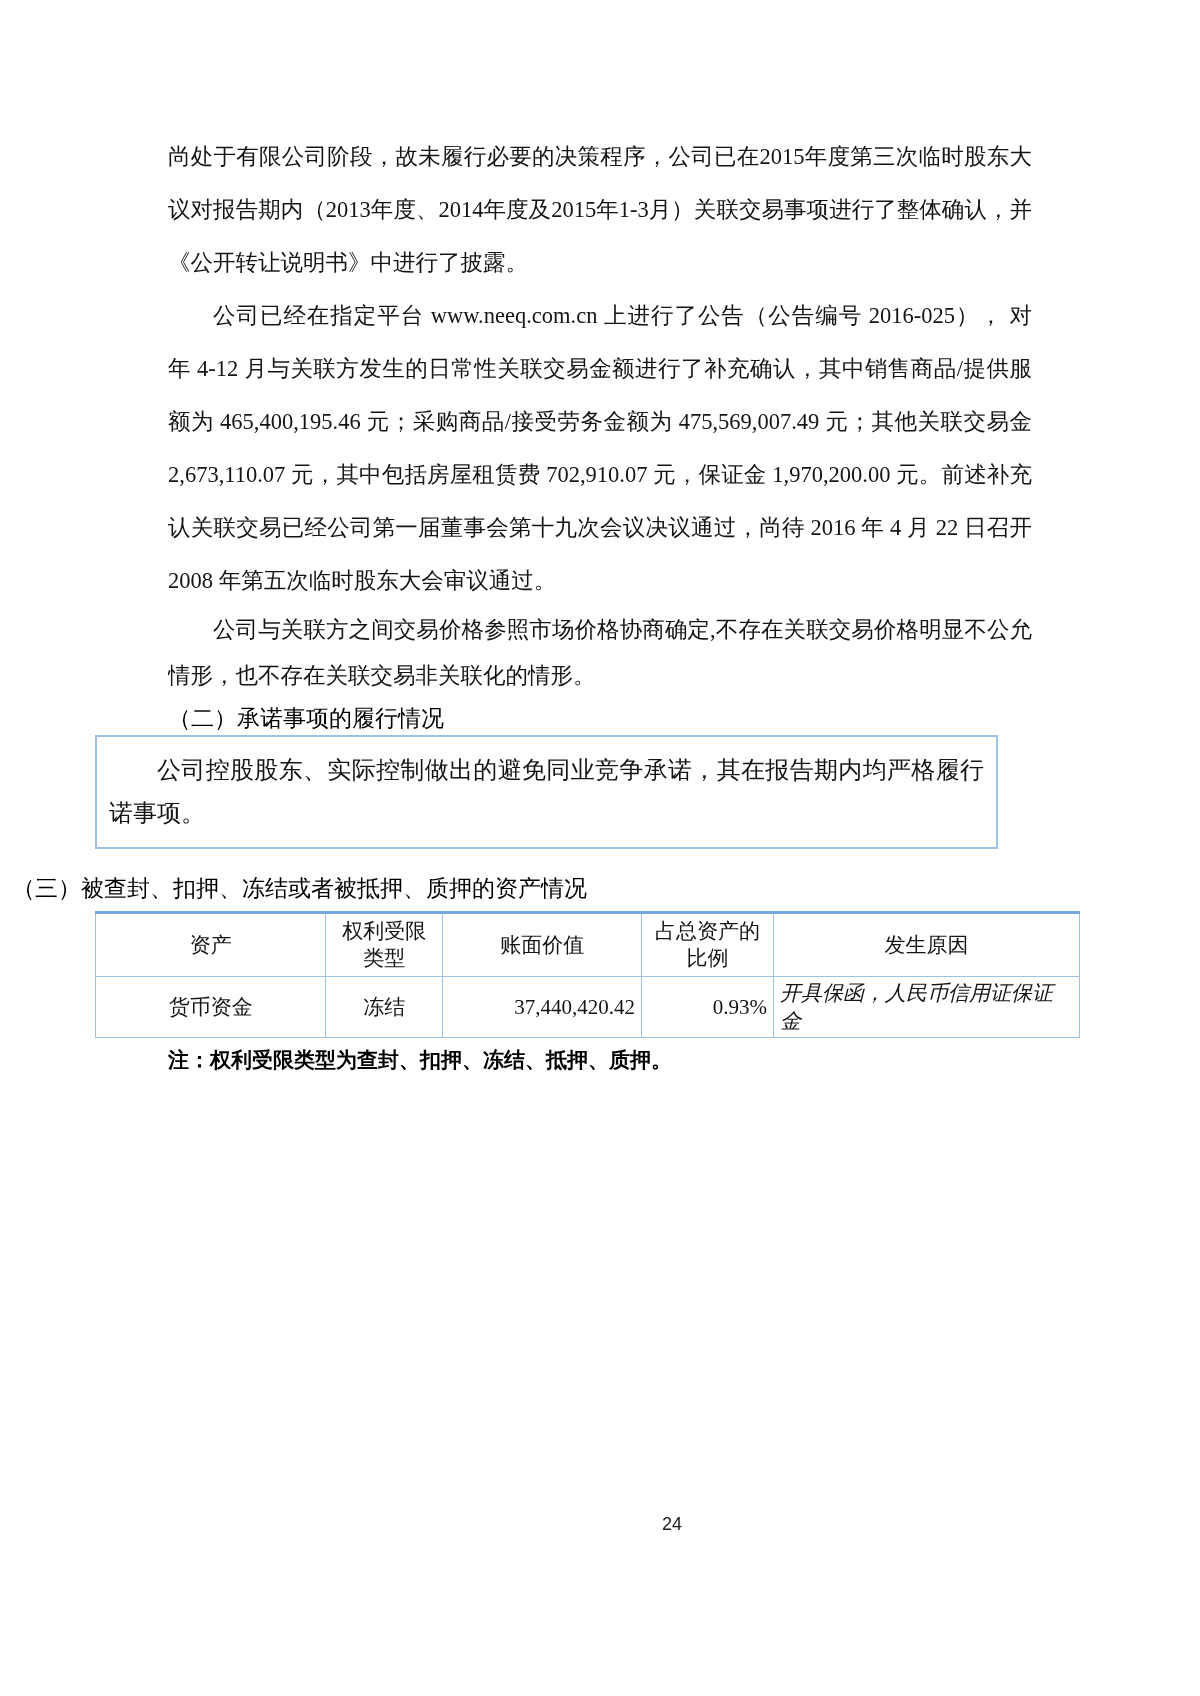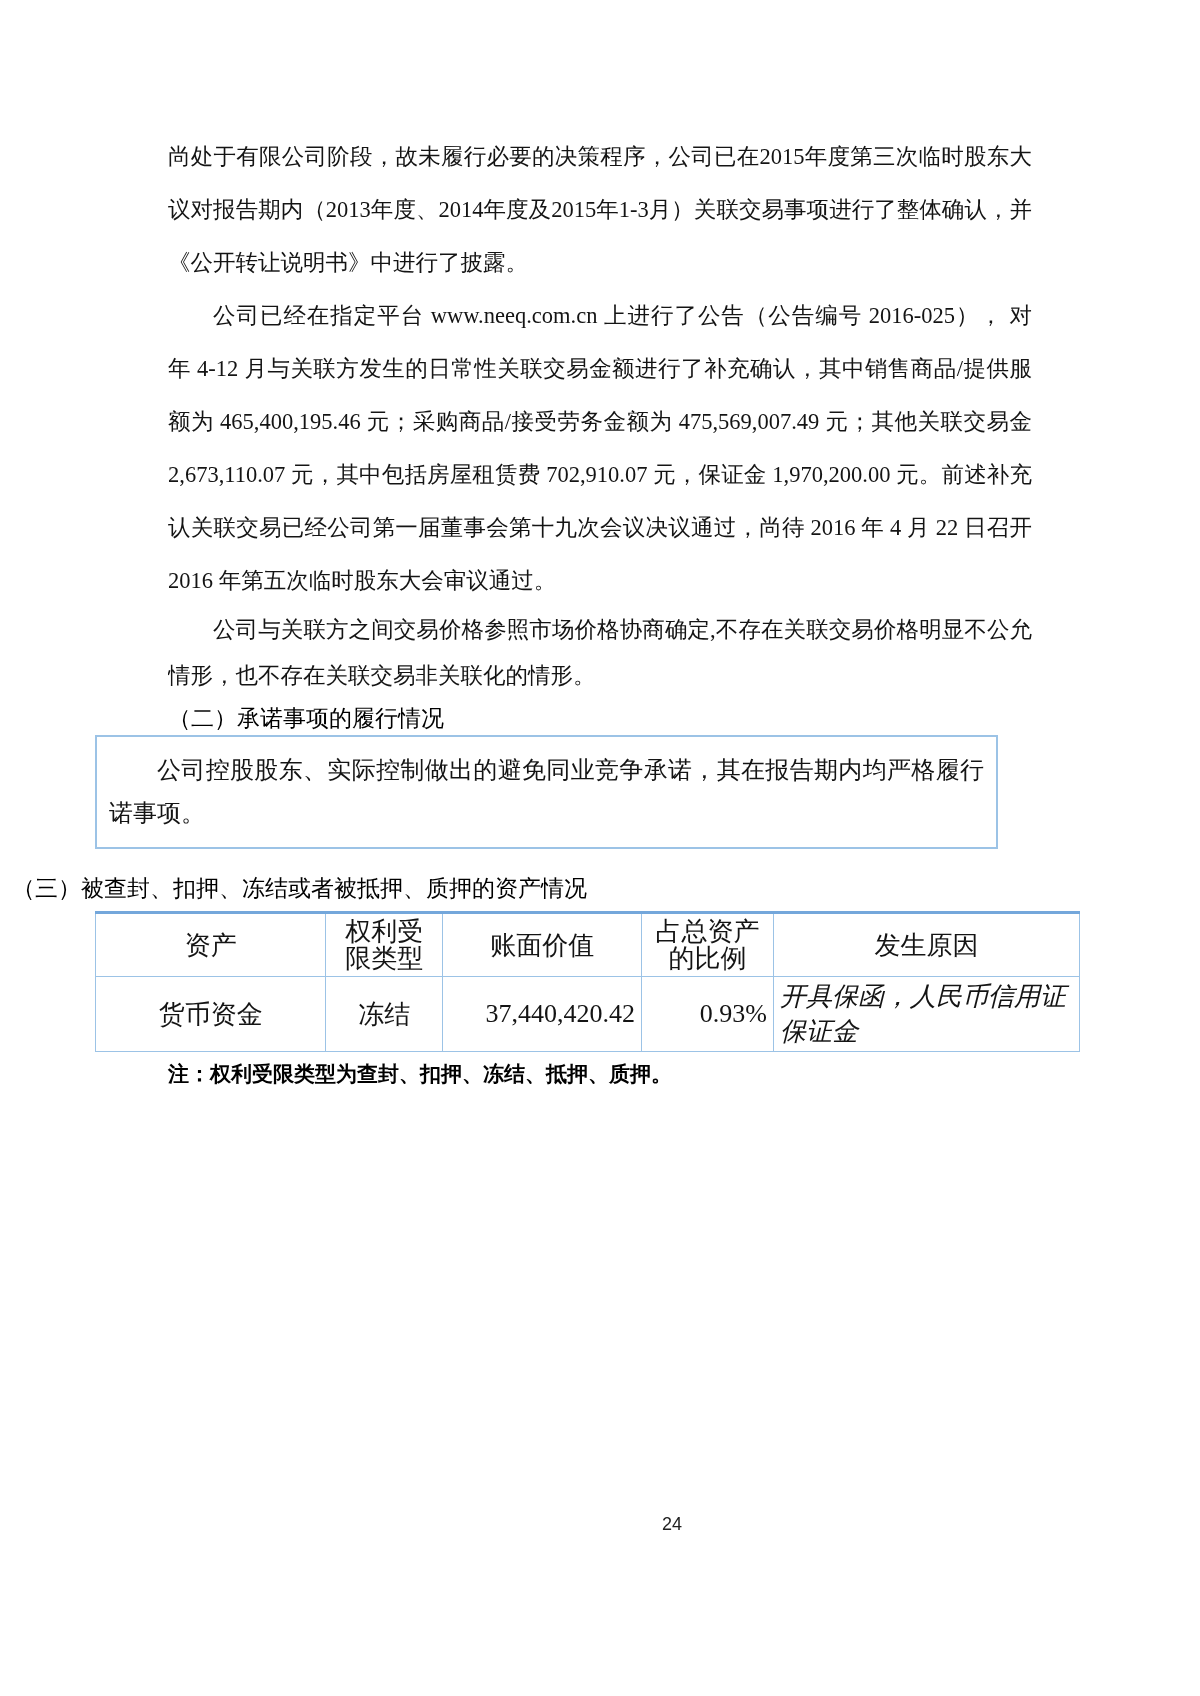--- a/index.html
+++ b/index.html
@@ -54,21 +54,21 @@
     font-size:24px;
   }
   .commitment-box .line{
     line-height:43px;height:43px;
   }
   table.assets{
     border-collapse:collapse;
     table-layout:fixed;
     width:985px;
     margin:4px 0 0 95px;
-    font-size:26px;
+    font-size:21px;
   }
   table.assets col.c1{width:23.4%;}
   table.assets col.c2{width:11.9%;}
   table.assets col.c3{width:20.2%;}
   table.assets col.c4{width:13.4%;}
   table.assets col.c5{width:31.1%;}
   table.assets th, table.assets td{
     border:1px solid var(--border_light);
     font-weight:normal;
     padding:2px 6px;
@@ -122,21 +122,21 @@
       <div class="line jl">议对报告期内（2013年度、2014年度及2015年1-3月）关联交易事项进行了整体确认，并在</div>
       <div class="line">《公开转让说明书》中进行了披露。</div>
     </div>
 
     <div class="para">
       <div class="line jl indent">公司已经在指定平台 www.neeq.com.cn 上进行了公告（公告编号 2016-025）， 对 2015</div>
       <div class="line jl">年 4-12 月与关联方发生的日常性关联交易金额进行了补充确认，其中销售商品/提供服务金</div>
       <div class="line jl">额为 465,400,195.46 元；采购商品/接受劳务金额为 475,569,007.49 元；其他关联交易金额为</div>
       <div class="line jl">2,673,110.07 元，其中包括房屋租赁费 702,910.07 元，保证金 1,970,200.00 元。前述补充确</div>
       <div class="line jl">认关联交易已经公司第一届董事会第十九次会议决议通过，尚待 2016 年 4 月 22 日召开的</div>
-      <div class="line">2016 年第五次临时股东大会审议通过。</div>
+      <div class="line">2008 年第五次临时股东大会审议通过。</div>
     </div>
 
     <div class="para p3">
       <div class="line jl indent">公司与关联方之间交易价格参照市场价格协商确定,不存在关联交易价格明显不公允的</div>
       <div class="line">情形，也不存在关联交易非关联化的情形。</div>
     </div>
   </div>
 
   <h3 class="heading">（二）承诺事项的履行情况</h3>
 

